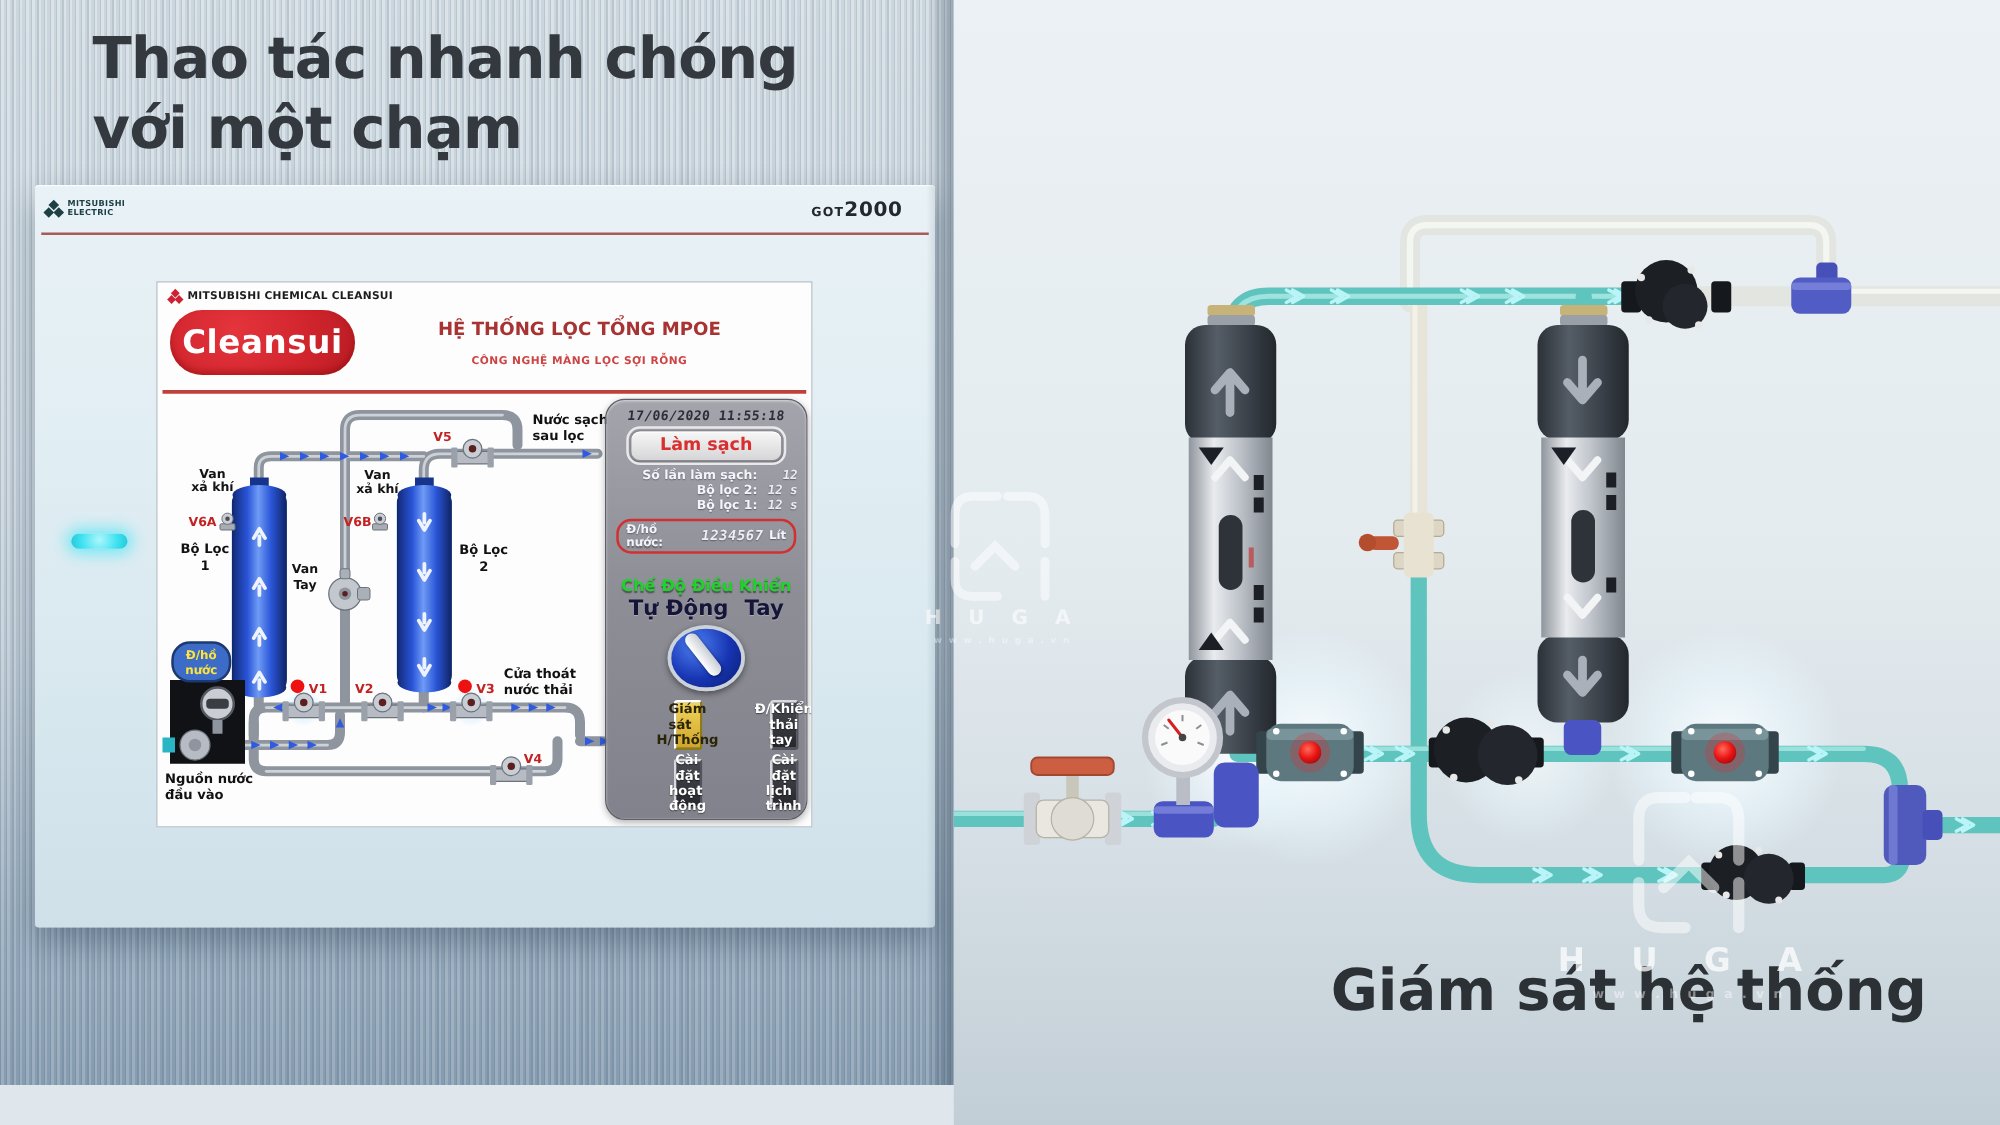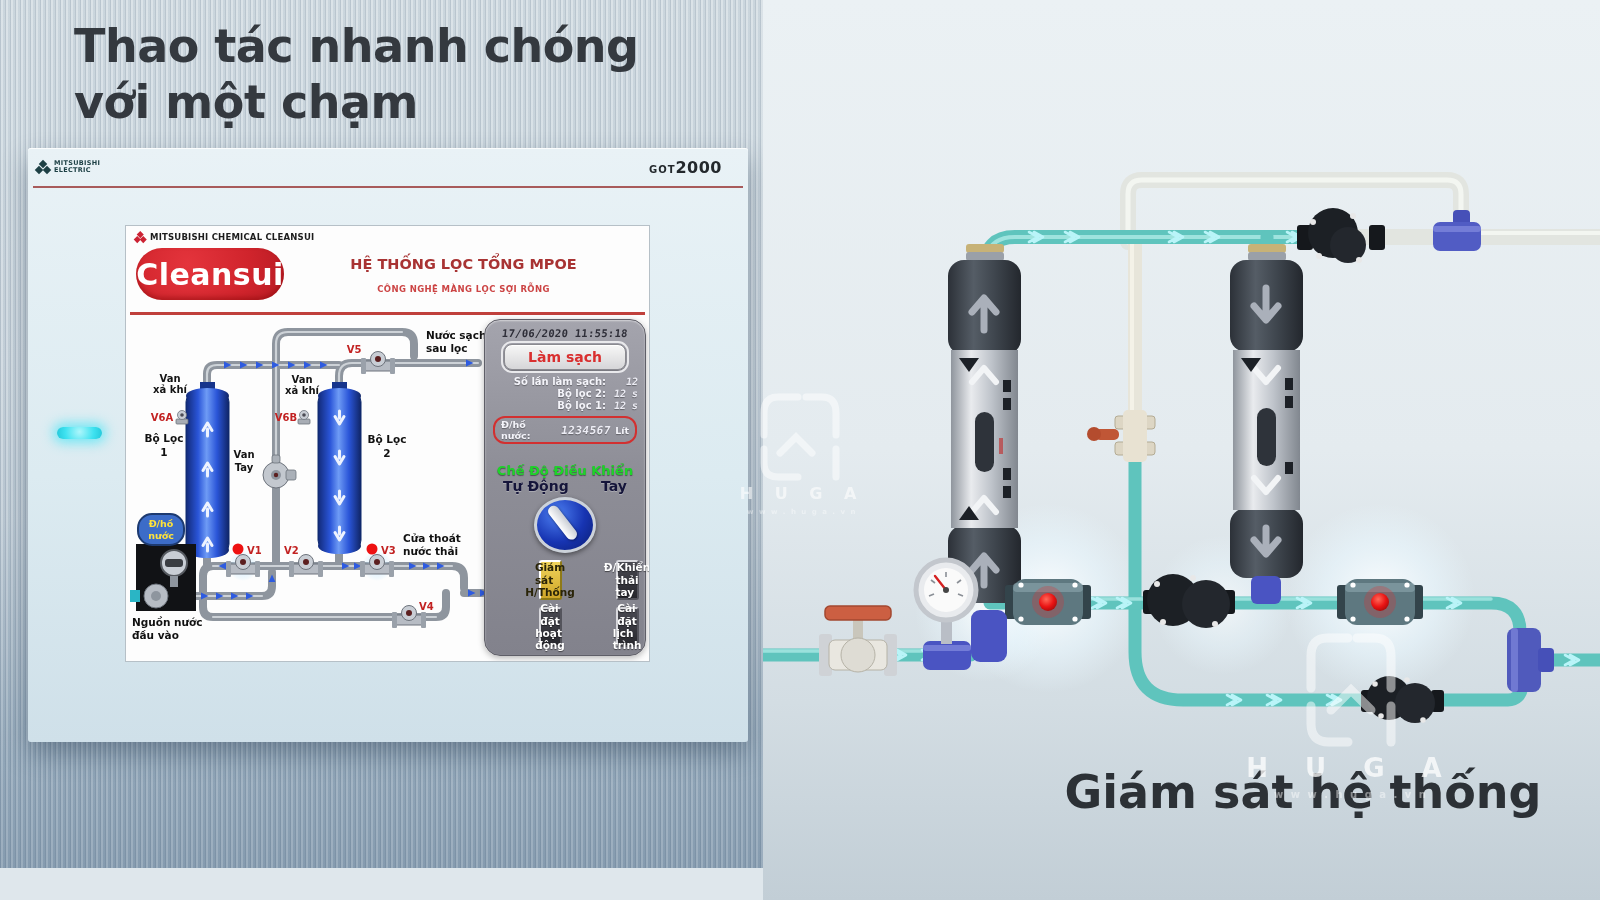--- a/index.html
+++ b/index.html
@@ -3,21 +3,21 @@
 <meta charset="utf-8">
 <style>
   html,body{margin:0;padding:0;width:1600px;height:900px;overflow:hidden;
     font-family:"DejaVu Sans","Liberation Sans",sans-serif;}
   .stage{position:relative;width:1600px;height:900px;background:#dfe7ec;}
 
   
   .left-wall{position:absolute;left:0;top:0;width:763px;height:868px;
     background:
       repeating-linear-gradient(90deg, rgba(80,100,122,.20) 0 1px, rgba(255,255,255,.16) 1px 3px, rgba(120,140,160,.10) 3px 5px),
-      linear-gradient(180deg,#d4dee4 0%,#ccd7df 42%,#c0cdd7 60%,#a9bac8 75%,#93a8ba 88%,#879db1 100%); padding-left: 25px;}
+      linear-gradient(180deg,#d4dee4 0%,#ccd7df 42%,#c0cdd7 60%,#a9bac8 75%,#93a8ba 88%,#879db1 100%);}
   .left-wall::after{content:"";position:absolute;right:0;top:0;width:22px;height:100%;
     background:linear-gradient(90deg,rgba(50,70,92,0) 0%,rgba(50,70,92,.38) 100%);}
   .headline{position:absolute;left:74px;top:18px;color:#34393f;font-weight:bold;
     font-size:46px;line-height:1.22;letter-spacing:-.5px;}
 
   
   .hmi{position:absolute;left:28px;top:148px;width:720px;height:594px;border-radius:3px;
     background:linear-gradient(180deg,#e9f2f6 0%,#dcebf1 55%,#cfe0e9 100%);
     box-shadow:0 12px 26px rgba(35,55,75,.38), inset 0 1px 0 rgba(255,255,255,.8);}
   .hmi-top{position:absolute;left:0;top:0;right:0;height:38px;display:flex;align-items:center;justify-content:space-between;padding:0 26px 0 8px;box-sizing:border-box;}
@@ -42,21 +42,21 @@
   .scr-brand{position:absolute;left:9px;top:6px;display:flex;align-items:center;gap:4px;}
   .cdiamonds{position:relative;width:11px;height:10px;}
   .cdiamonds i{position:absolute;width:4.5px;height:4.5px;background:#cc2233;transform:rotate(45deg);}
   .cdiamonds i:nth-child(1){left:3px;top:0;}
   .cdiamonds i:nth-child(2){left:0;top:5px;}
   .cdiamonds i:nth-child(3){left:6px;top:5px;}
   .scr-brand span{font-size:8.5px;font-weight:bold;color:#1c1c1c;letter-spacing:.2px;}
   .cleansui{position:absolute;left:10px;top:22px;width:148px;height:52px;border-radius:26px;
     background:radial-gradient(circle at 35% 30%,#e4343c 0%,#d0242c 60%,#b81c24 100%);
     display:flex;align-items:center;justify-content:center;color:#fff;font-weight:bold;
-    font-size:30px;letter-spacing:.5px;box-shadow:inset 0 -3px 5px rgba(120,0,0,.4);text-align:right;}
+    font-size:26px;letter-spacing:.5px;box-shadow:inset 0 -3px 5px rgba(120,0,0,.4);text-align:right;}
   .scr-title{position:absolute;left:160px;right:8px;top:30px;text-align:center;
     color:#a83333;font-weight:bold;font-size:14.5px;}
   .scr-sub{position:absolute;left:160px;right:8px;top:58px;text-align:center;
     color:#c44;font-weight:bold;font-size:8.5px;letter-spacing:.4px;}
   .scr-rule{position:absolute;left:4px;right:4px;top:86px;height:3px;background:#c0403c;}
   .diagram-svg{position:absolute;left:0;top:0;}
 
   
   .panel{position:absolute;left:358px;top:93px;width:162px;height:337px;border-radius:16px;
     background:linear-gradient(180deg,#a4a4ad 0%,#8e8e97 45%,#82828c 100%);
@@ -74,21 +74,21 @@
   .stats{margin-top:6px;width:146px;display:flex;flex-direction:column;gap:1px;}
   .stat-row{display:flex;justify-content:flex-end;align-items:baseline;gap:6px;
     font-size:10px;font-weight:bold;color:#f4f4fa;text-shadow:0 1px 1px rgba(0,0,0,.35);}
   .stat-val{font-family:"DejaVu Sans Mono",monospace;color:#ebebf3;min-width:26px;text-align:right;transform:skewX(-8deg);}
   .meter-oval{margin-top:5px;display:flex;align-items:center;gap:4px;border:2px solid #d23030;
     border-radius:12px;padding:1px 6px;
     font-size:9.5px;font-weight:bold;color:#f4f4fa;text-shadow:0 1px 1px rgba(0,0,0,.35);}
   .meter-val{font-family:"DejaVu Sans Mono",monospace;font-size:11px;color:#ededf5;transform:skewX(-9deg);letter-spacing:.5px;}
   .mode-title{margin-top:19px;font-size:13px;font-weight:bold;color:#1ed329;text-shadow:0 1px 1px rgba(0,0,0,.45);}
   .mode-row{width:140px;display:flex;justify-content:space-between;padding:0 8px;box-sizing:border-box;
-    font-size:14px;font-weight:bold;color:#15153a;text-shadow:0 1px 0 rgba(255,255,255,.25);}
+    font-size:17px;font-weight:bold;color:#15153a;text-shadow:0 1px 0 rgba(255,255,255,.25);}
   .knob{position:relative;margin-top:3px;width:56px;height:56px;border-radius:50%;
     background:radial-gradient(circle at 35% 28%,#4d80f2 0%,#1734b2 55%,#0a1d72 100%);
     border:3px solid #ccd2da;box-shadow:0 2px 5px rgba(0,0,0,.45);cursor:pointer;}
   .knob .lever{position:absolute;left:50%;top:50%;width:11px;height:40px;border-radius:6px;
     background:linear-gradient(90deg,#ffffff,#c9cdd4);
     transform:translate(-50%,-58%) rotate(-38deg);transform-origin:50% 60%;
     box-shadow:0 1px 3px rgba(0,0,0,.5);}
   .pbtn-grid{margin-top:7px;display:grid;grid-template-columns:70px 70px;gap:7px;}
   .pbtn{height:36px;border-radius:3px;display:flex;flex-direction:column;align-items:center;justify-content:center;
     font-size:10.5px;font-weight:bold;line-height:1.18;cursor:pointer;

